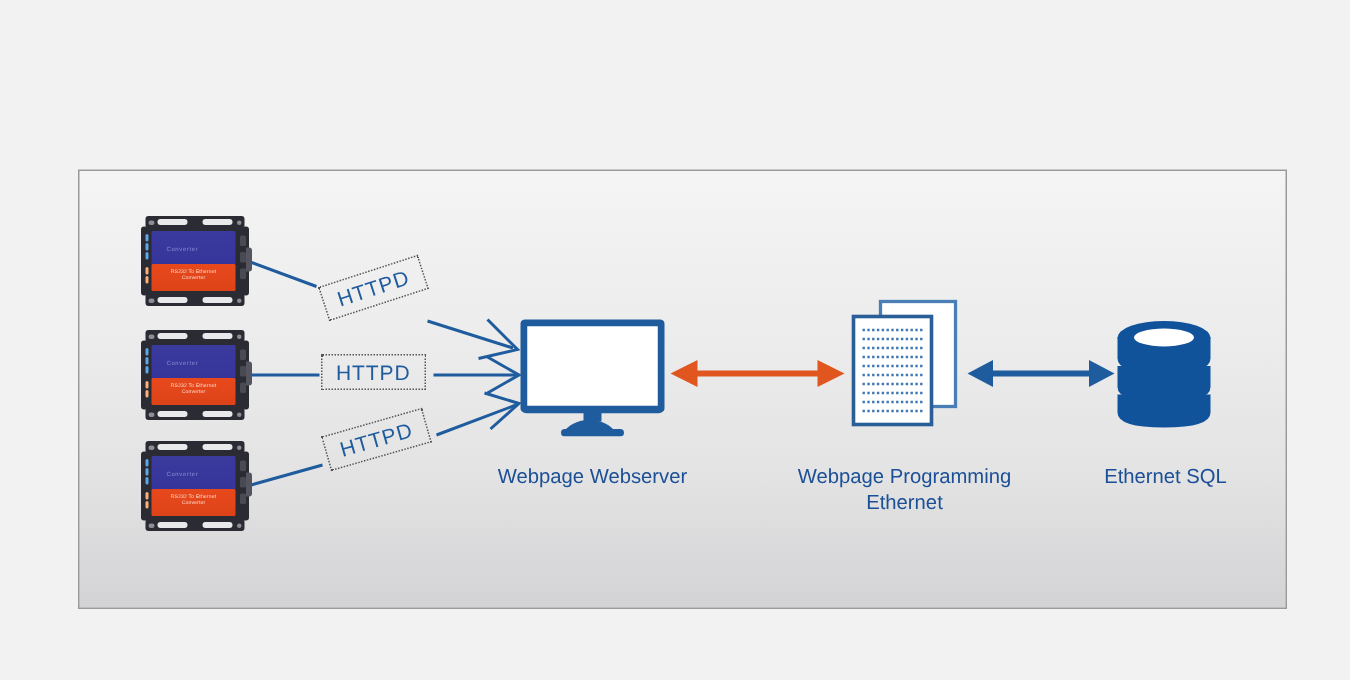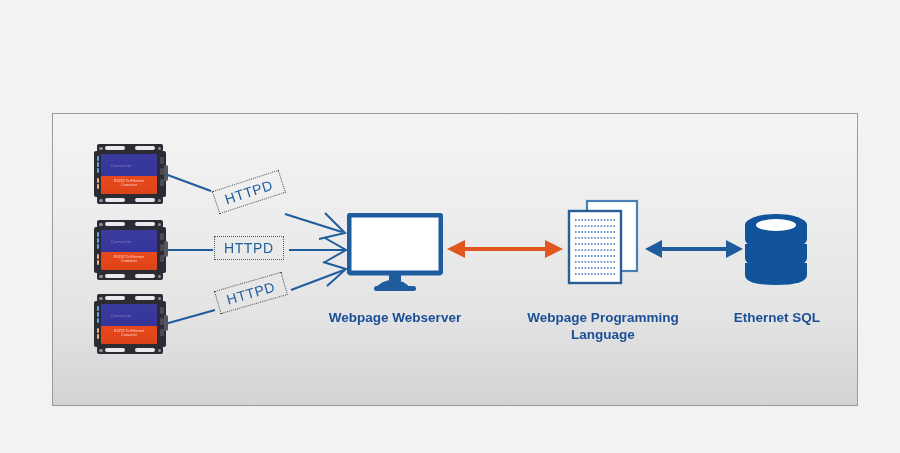--- a/index.html
+++ b/index.html
@@ -163,21 +163,20 @@
     font-family: "Liberation Sans", sans-serif;
   }
   
   .node-label {
     position: absolute;
     text-align: center;
     color: #1b4f96;
     font-size: 13.5px;
     line-height: 17px;
     font-family: "Liberation Sans", sans-serif;
-    font-weight: bold;
   }
   
   #monitor {
     position: absolute;
     left: 294px;
     top: 99px;
     width: 96px;
     height: 78px;
   }
   
@@ -371,18 +370,18 @@
       <path d="M4 33 v14 q0 10 31 10 q31 0 31 -10 v-14 z" fill="#11539b"></path>
       <path d="M4 52 v12 q0 10 31 10 q31 0 31 -10 v-12 z" fill="#11539b"></path>
       <ellipse cx="35" cy="14" rx="31" ry="11" fill="#11539b"></ellipse>
       <ellipse cx="35" cy="14" rx="20" ry="6" fill="#ffffff"></ellipse>
       <ellipse cx="35" cy="33" rx="31" ry="9" fill="#ffffff" opacity="0"></ellipse>
     </svg>
 
     <div class="node-label" style="left:262px; top:195px; width:160px;">Webpage Webserver</div>
 
     <div class="node-label" style="left:462px; top:195px; width:176px; white-space:pre-line;">Webpage Programming
-Language</div>
+Ethernet</div>
 
     <div class="node-label" style="left:658px; top:195px; width:132px;">Ethernet SQL</div>
 
   </div>
 </div>
 
 </body></html>

